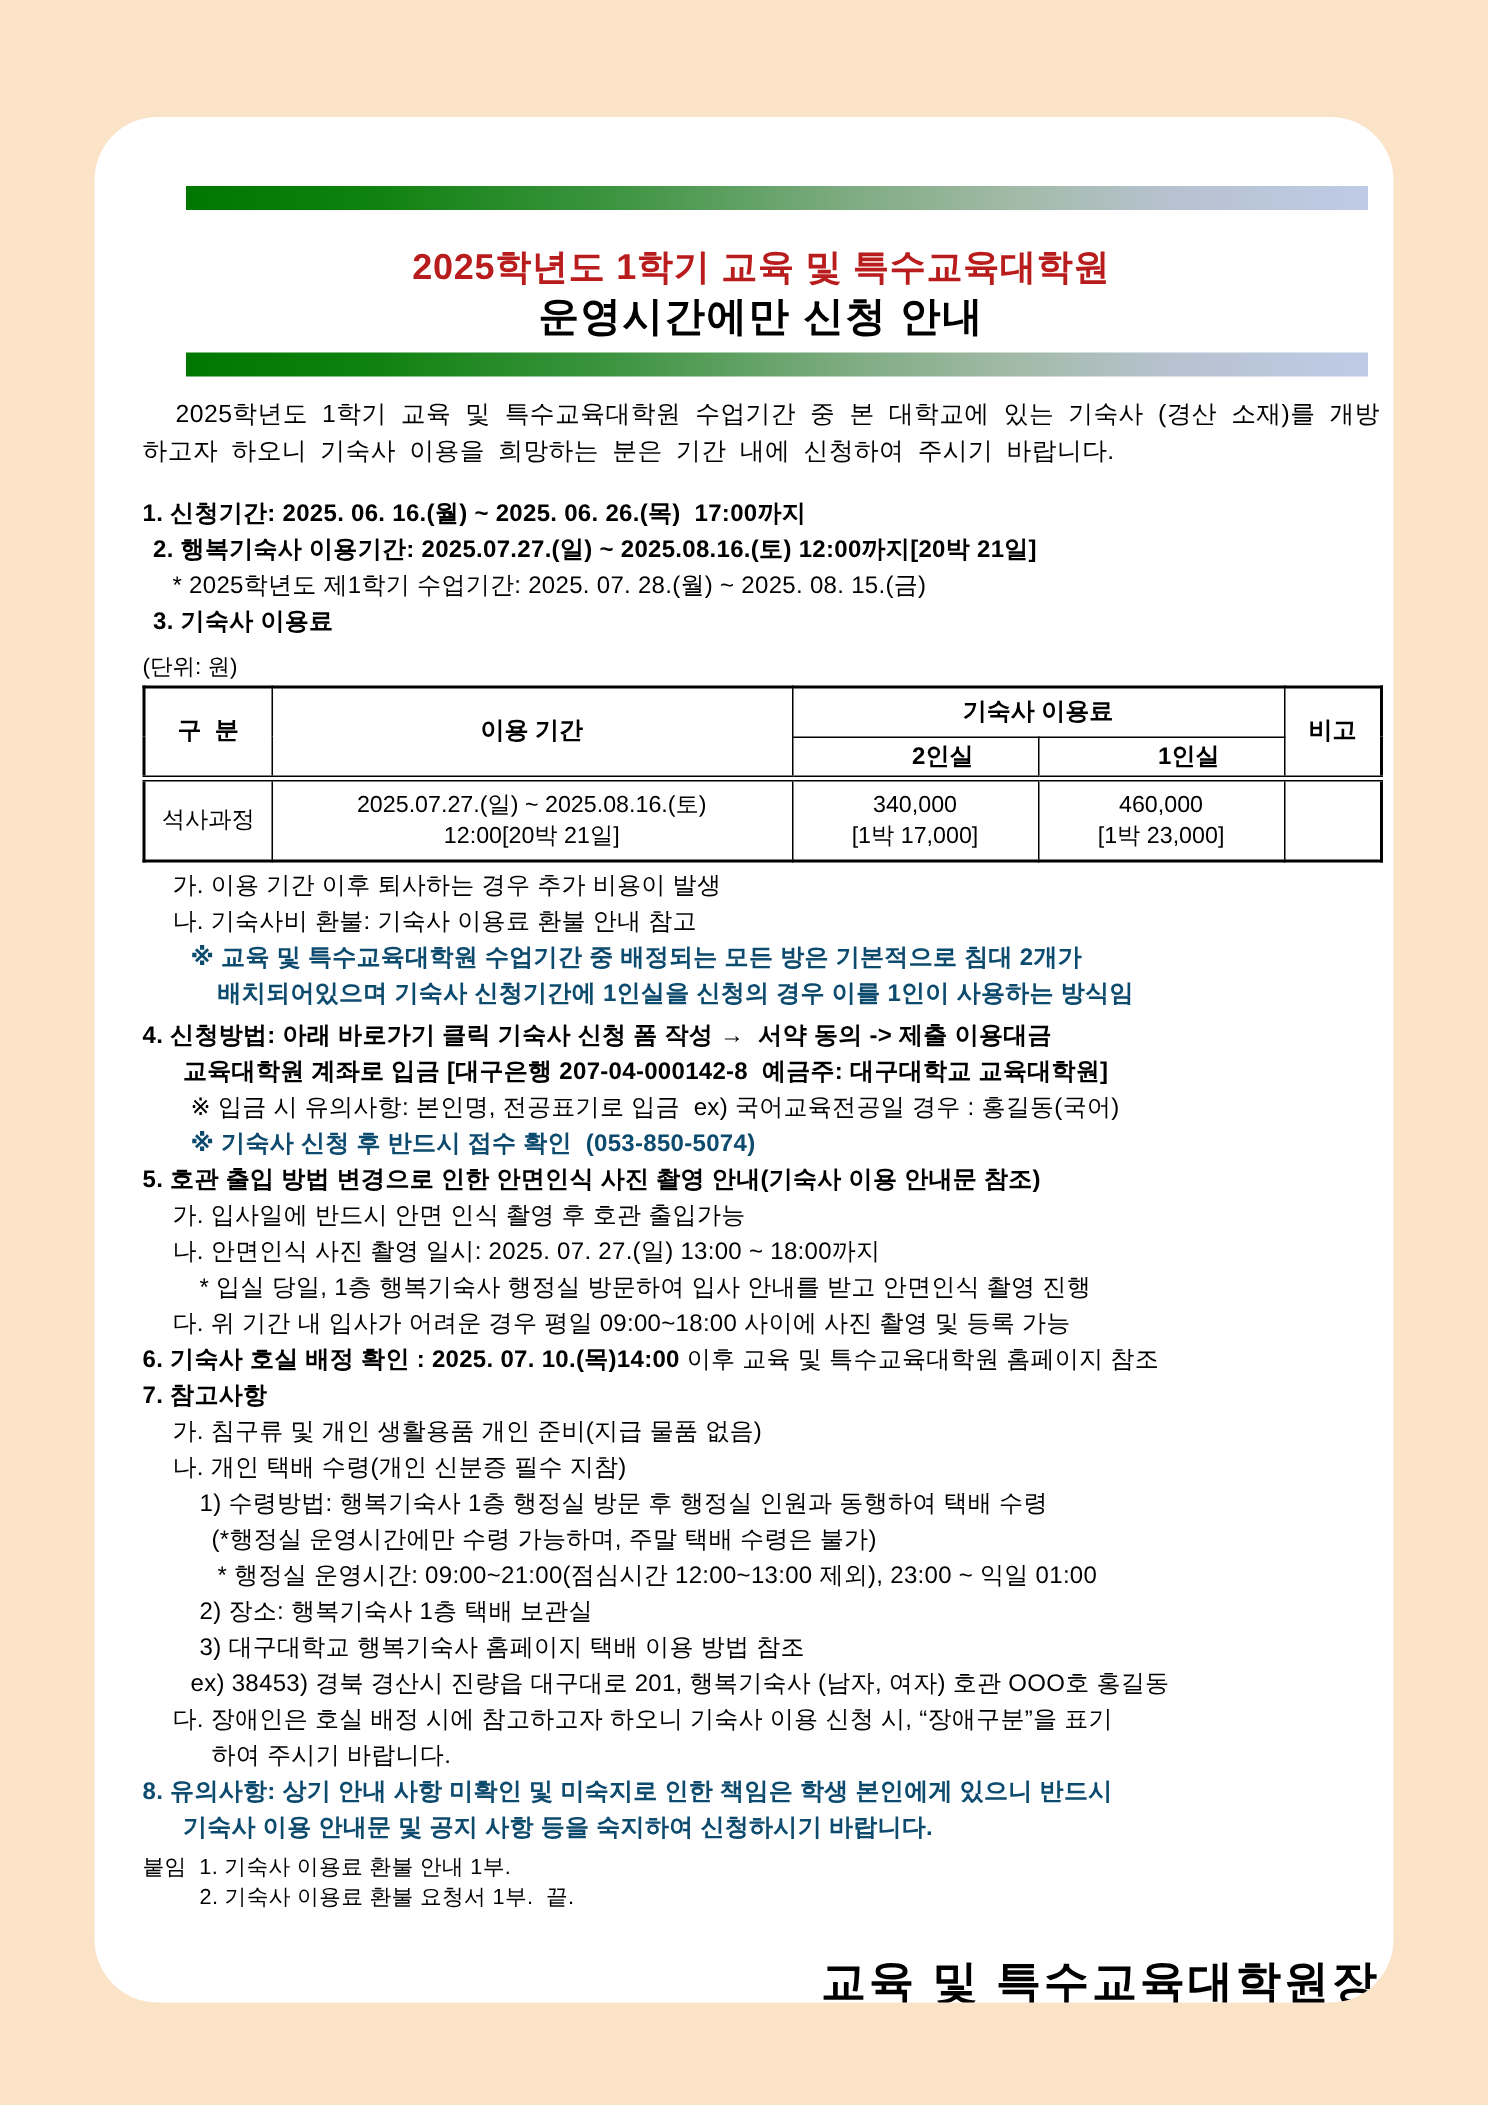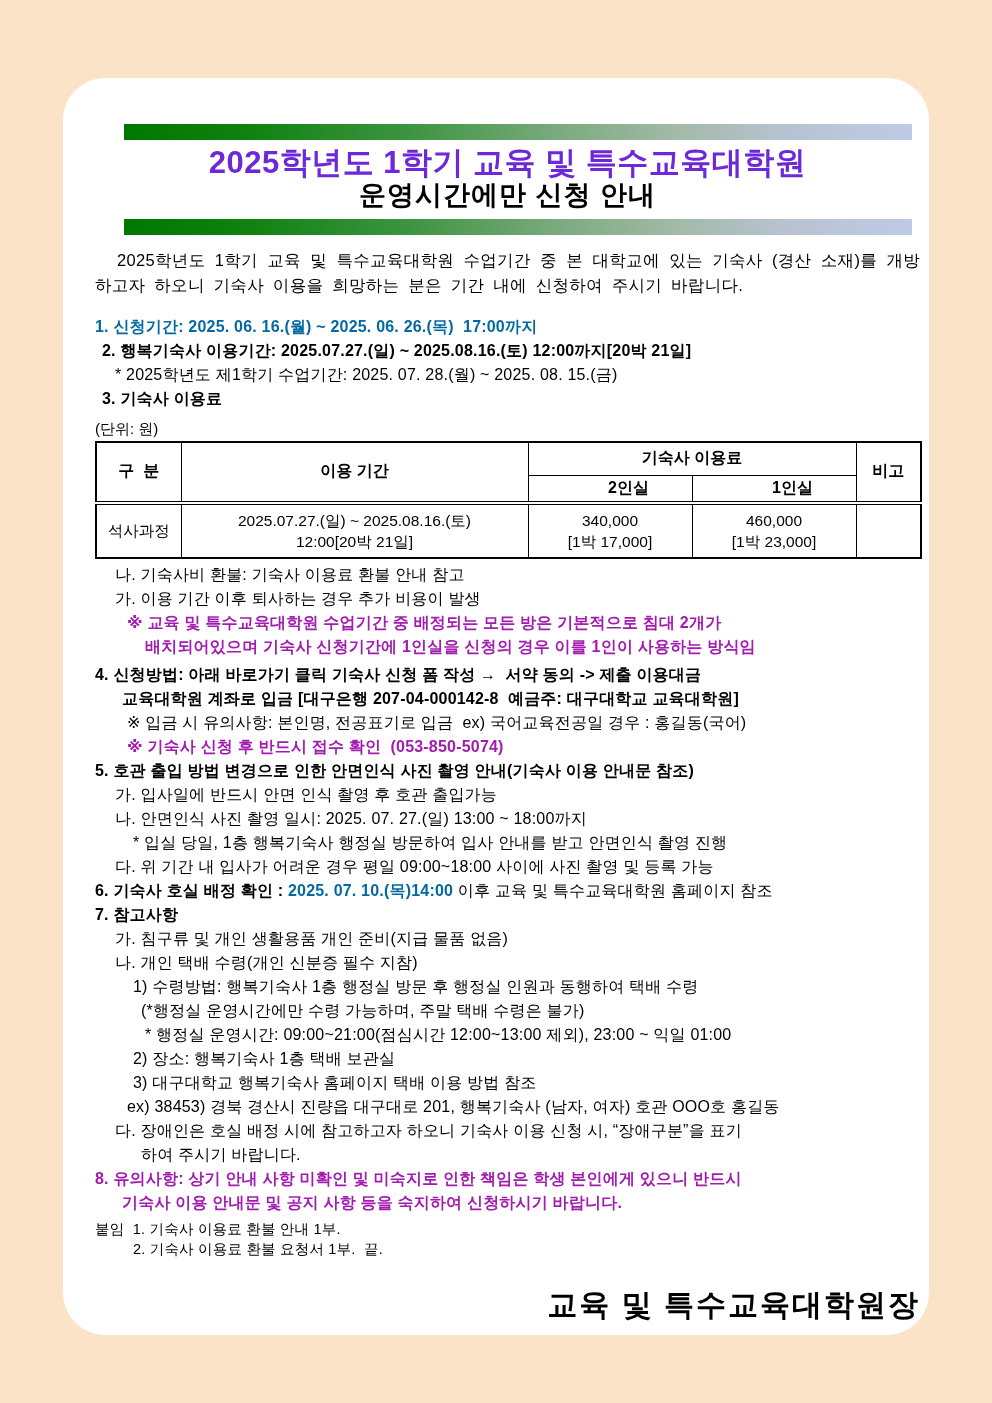--- a/index.html
+++ b/index.html
@@ -15,40 +15,40 @@
     width:866px;height:1257px;
     background:#FFFFFF;border-radius:42px;
     overflow:hidden;
   }
   .content{padding:46px 9px 0 32px;}
   .bar{
     height:16px;margin-left:29px;width:788px;
     background:linear-gradient(90deg,#007800 0%,#0E810E 15%,#3C9440 36%,#7BAA7E 55%,#A2BAA7 70%,#B6C2CF 83%,#BFCBE6 100%);
   }
   .title1{
-    margin-top:6px;text-align:center;
-    font-size:31px;font-weight:bold;line-height:33px;
-    color:#6d28d9;letter-spacing:0.5px;
+    margin-top:22px;text-align:center;
+    font-size:24px;font-weight:bold;line-height:33px;
+    color:#b91c1c;letter-spacing:0.5px;
   }
   .title2{
     text-align:center;font-size:27px;font-weight:bold;line-height:33px;
     margin-bottom:7px;letter-spacing:1px;
   }
   .intro{
     margin-top:13px;font-size:16.5px;line-height:25px;
     text-align:justify;text-indent:22px;
     letter-spacing:0.3px;word-spacing:4px;
   }
   .line{
     font-size:16px;line-height:24px;white-space:pre-wrap;
     letter-spacing:0.2px;
   }
   .b{font-weight:bold;}
-  .blue{color:#0369a1;}
-  .red{color:#a21caf;}
+  .blue{color:#000000;}
+  .red{color:#0c4a6e;}
   .small{font-size:14.5px;line-height:20px;}
   .mt16{margin-top:16px;}
   .mt4{margin-top:4px;}
   .i1{padding-left:7px;}
   .i2{padding-left:20px;}
   .i3{padding-left:27px;}
   .i4{padding-left:32px;}
   .i5{padding-left:38px;}
   .i6{padding-left:46px;}
   .i7{padding-left:50px;}
@@ -122,22 +122,22 @@
       <tr>
         <td>석사과정</td>
         <td><span>2025.07.27.(일) ~ 2025.08.16.(토)</span><br><span>12:00[20박 21일]</span></td>
         <td><span>340,000</span><br><span>[1박 17,000]</span></td>
         <td><span>460,000</span><br><span>[1박 23,000]</span></td>
         <td></td>
       </tr>
     </tbody>
       </table>
 
+    <div class="line i2">가. 이용 기간 이후 퇴사하는 경우 추가 비용이 발생</div>
     <div class="line i2">나. 기숙사비 환불: 기숙사 이용료 환불 안내 참고</div>
-    <div class="line i2">가. 이용 기간 이후 퇴사하는 경우 추가 비용이 발생</div>
     <div class="line b red i4">※ 교육 및 특수교육대학원 수업기간 중 배정되는 모든 방은 기본적으로 침대 2개가</div>
     <div class="line b red i7">배치되어있으며 기숙사 신청기간에 1인실을 신청의 경우 이를 1인이 사용하는 방식임</div>
 
     <div class="line b mt4">4. 신청방법: 아래 바로가기 클릭 기숙사 신청 폼 작성 →  서약 동의 -&gt; 제출 이용대금</div>
     <div class="line b i3">교육대학원 계좌로 입금 [대구은행 207-04-000142-8  예금주: 대구대학교 교육대학원]</div>
     <div class="line i4">※ 입금 시 유의사항: 본인명, 전공표기로 입금  ex) 국어교육전공일 경우 : 홍길동(국어)</div>
     <div class="line b red i4">※ 기숙사 신청 후 반드시 접수 확인  (053-850-5074)</div>
 
     <div class="line b">5. 호관 출입 방법 변경으로 인한 안면인식 사진 촬영 안내(기숙사 이용 안내문 참조)</div>
     <div class="line i2">가. 입사일에 반드시 안면 인식 촬영 후 호관 출입가능</div>

